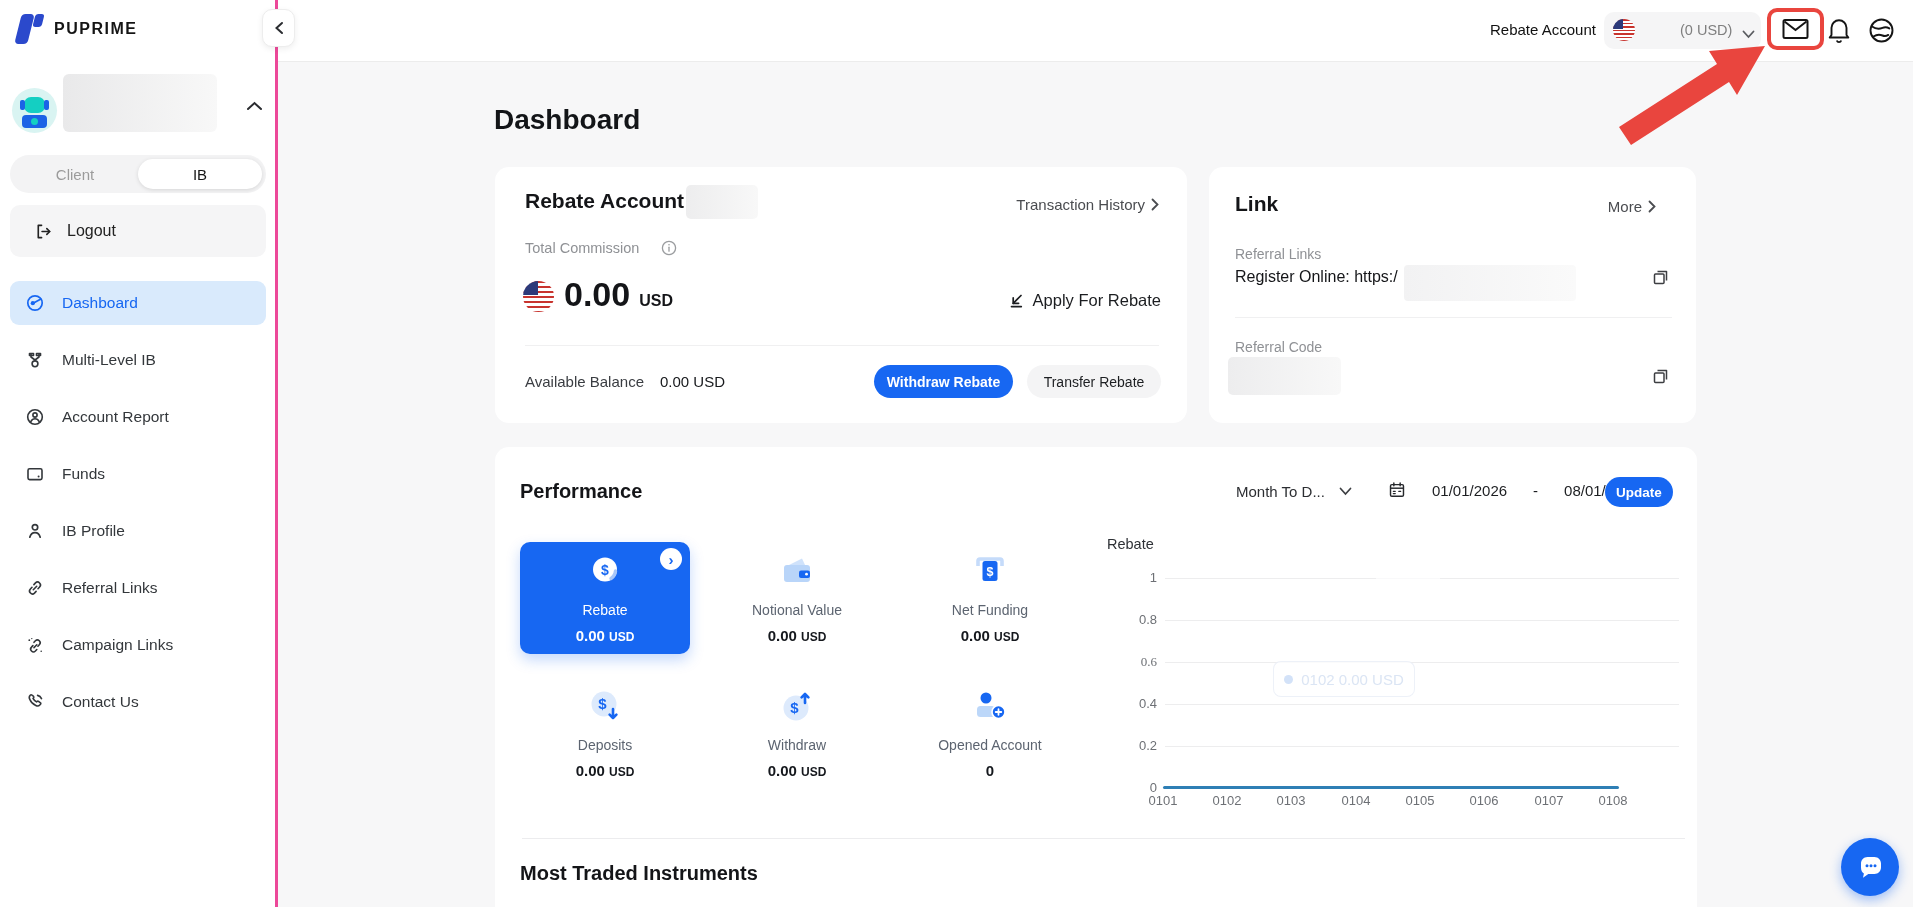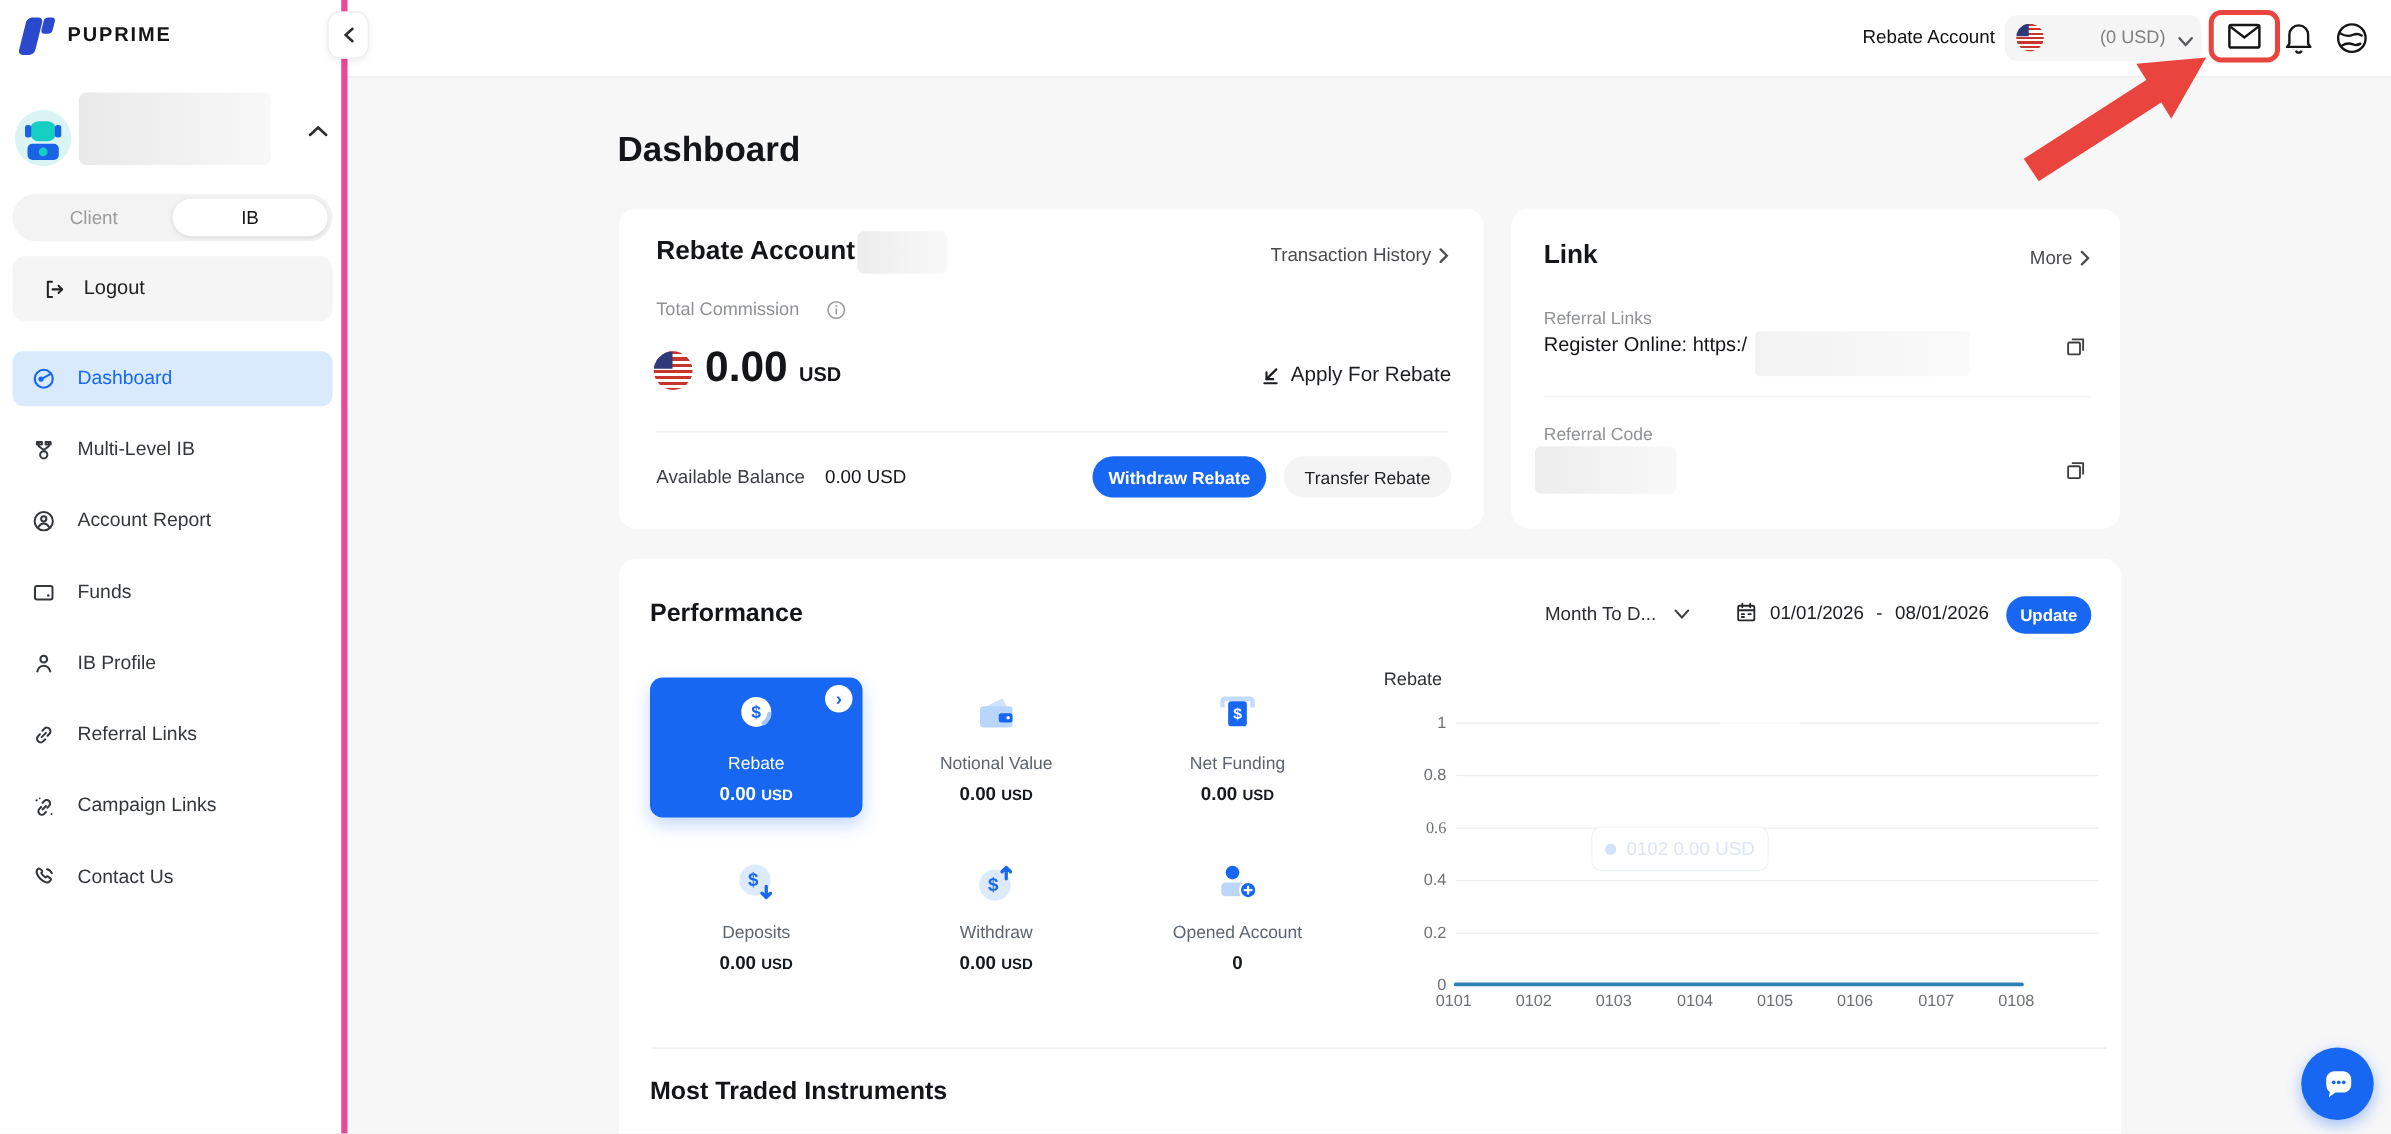--- a/index.html
+++ b/index.html
@@ -2,21 +2,21 @@
 <html><head>
 <meta charset="utf-8">
 <style>
   * { box-sizing: border-box; margin: 0; padding: 0; }
   html,body { background:#e9e9e9; }
   .canvas {
     position: relative; width: 1913px; height: 907px; overflow: hidden;
     background:#f7f7f8; font-family: "Liberation Sans", sans-serif; color:#17191c;
   }
   
-  .sidebar { position:absolute; left:0; top:0; width:278px; height:907px; background:#fff; border-right:5px solid #ec4899; z-index:5; }
+  .sidebar { position:absolute; left:0; top:0; width:278px; height:907px; background:#fff; border-right:3px solid #ec4899; z-index:5; }
   .logo { position:absolute; left:14px; top:11px; display:flex; align-items:center; gap:8px; }
   .logo-mark { position:relative; width:32px; height:36px; }
   .logo-mark .m-big { position:absolute; left:4px; top:3px; width:13px; height:30px; background:#2b49cc; border-radius:4px; transform:skewX(-14deg); }
   .logo-mark .m-small { position:absolute; left:20px; top:3px; width:9px; height:13px; background:#2b49cc; border-radius:3px; transform:skewX(-14deg); }
   .brand-name { font-size:16px; font-weight:800; letter-spacing:1.5px; color:#151515; }
   .collapse-btn { position:absolute; left:262px; top:9px; width:33px; height:38px; background:#fff; border:1px solid #ededed; border-radius:10px; box-shadow:0 2px 6px rgba(0,0,0,.07); display:flex; align-items:center; justify-content:center; z-index:20; cursor:pointer; }
   .avatar { position:absolute; left:12px; top:88px; width:45px; height:45px; border-radius:50%; background:#d9f4f2; overflow:hidden; }
   .avatar .head { position:absolute; left:12px; top:9px; width:21px; height:16px; background:#14cfc2; border-radius:7px; }
   .avatar .ear-l, .avatar .ear-r { position:absolute; top:12px; width:5px; height:10px; background:#1b63e6; border-radius:2px; }
   .avatar .ear-l { left:8px; } .avatar .ear-r { left:32px; }
@@ -68,34 +68,34 @@
   .rc-balance { position:absolute; left:30px; top:206px; font-size:15px; color:#3a3d42; display:flex; gap:16px; }
   .rc-balance b { color:#17191c; font-weight:500; }
   .btn { display:flex; align-items:center; justify-content:center; border-radius:17px; font-size:14px; cursor:pointer; border:none; }
   .btn-primary { background:#1767f2; color:#fff; font-weight:600; }
   .btn-grey { background:#f4f4f5; color:#1d1f22; font-weight:400; }
   .rc-withdraw { position:absolute; left:379px; top:198px; width:139px; height:33px; }
   .rc-transfer { position:absolute; left:532px; top:198px; width:134px; height:33px; }
   
   .link-card { left:931px; top:105px; width:487px; height:256px; }
   .lc-title { position:absolute; left:26px; top:25px; }
-  .lc-more { position:absolute; right:24px; top:31px; }
+  .lc-more { position:absolute; right:40px; top:31px; }
   .lc-ref-label { position:absolute; left:26px; top:79px; font-size:14px; }
   .lc-ref-value { position:absolute; left:26px; top:101px; font-size:16px; font-weight:500; color:#141518; }
   .lc-blur1 { position:absolute; left:195px; top:98px; width:172px; height:36px; background:linear-gradient(90deg,#f2f2f3,#fafafa); border-radius:4px; }
   .lc-copy1 { position:absolute; right:26px; top:101px; cursor:pointer; }
   .lc-divider { position:absolute; left:26px; right:24px; top:150px; height:1px; background:#f0f0f1; }
   .lc-code-label { position:absolute; left:26px; top:172px; font-size:14px; }
   .lc-blur2 { position:absolute; left:19px; top:190px; width:113px; height:38px; }
   .lc-copy2 { position:absolute; right:26px; top:200px; cursor:pointer; }
   
   .perf-card { left:217px; top:385px; width:1202px; height:522px; }
   .pf-title { position:absolute; left:25px; top:33px; font-size:20px; }
   .pf-period { position:absolute; left:741px; top:36px; display:flex; align-items:center; gap:14px; font-size:15px; color:#2c2e32; cursor:pointer; }
-  .pf-dates { position:absolute; left:893px; top:34px; display:flex; align-items:center; gap:10px; font-size:15px; color:#1c1e21; cursor:pointer; }
+  .pf-dates { position:absolute; left:893px; top:34px; display:flex; align-items:center; gap:26px; font-size:15px; color:#1c1e21; cursor:pointer; }
   .pf-update { position:absolute; left:1110px; top:30px; width:68px; height:30px; border-radius:15px; font-size:13.5px; }
   .tile { position:absolute; width:170px; height:112px; text-align:center; cursor:pointer; }
   .tile-icon { margin:10px auto 0; width:40px; height:38px; display:flex; align-items:center; justify-content:center; }
   .tile-label { margin-top:12px; font-size:14px; color:#5c6470; }
   .tile-value { margin-top:9px; font-size:15px; font-weight:700; color:#15181d; }
   .tile-value .u { font-size:12px; }
   .tile.active { background:#1767f2; border-radius:10px; box-shadow:0 6px 14px rgba(23,103,242,.25); }
   .tile.active .tile-label, .tile.active .tile-value { color:#fff; }
   .tile-chevron { position:absolute; right:8px; top:6px; width:22px; height:22px; border-radius:50%; background:#fff; color:#1767f2; font-size:15px; font-weight:700; display:flex; align-items:center; justify-content:center; }
   

